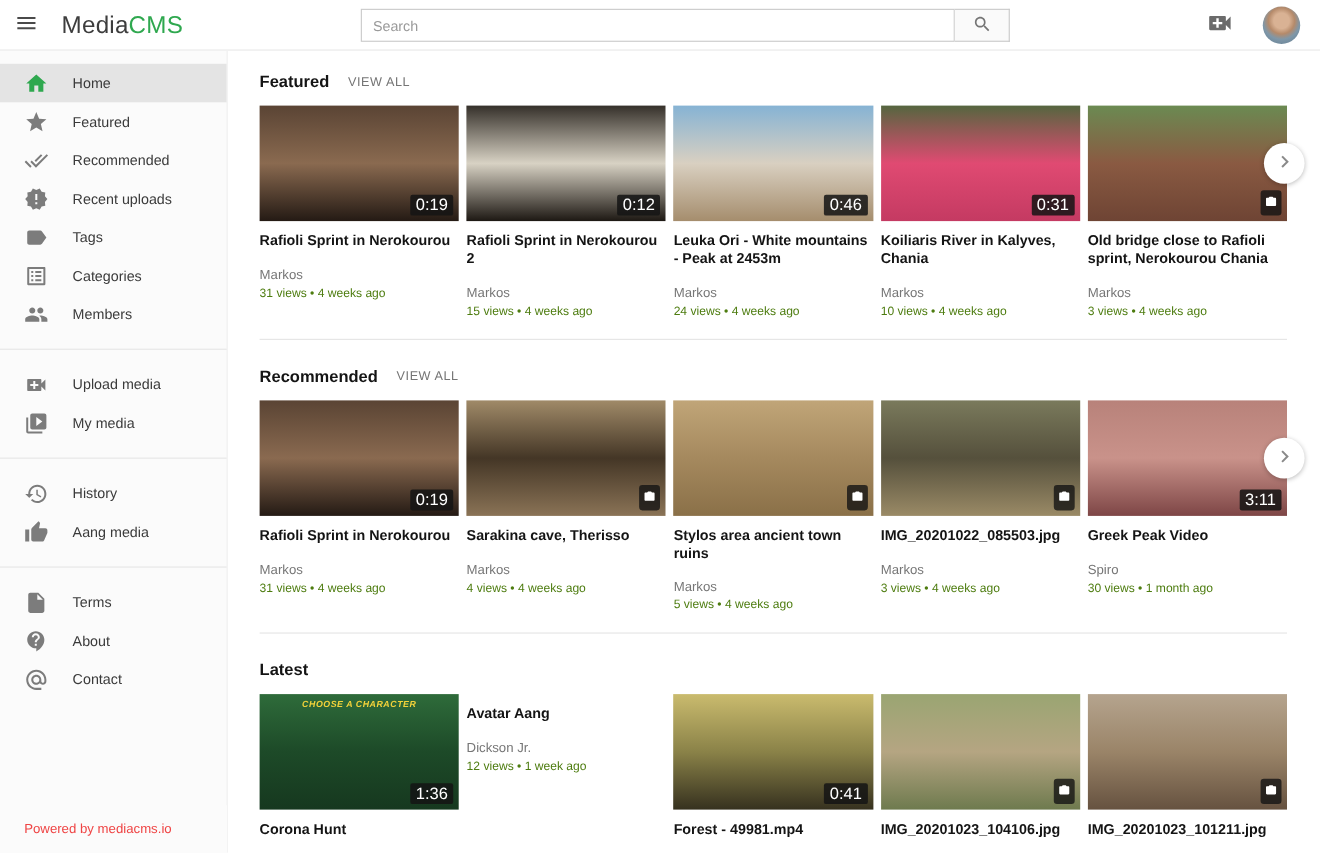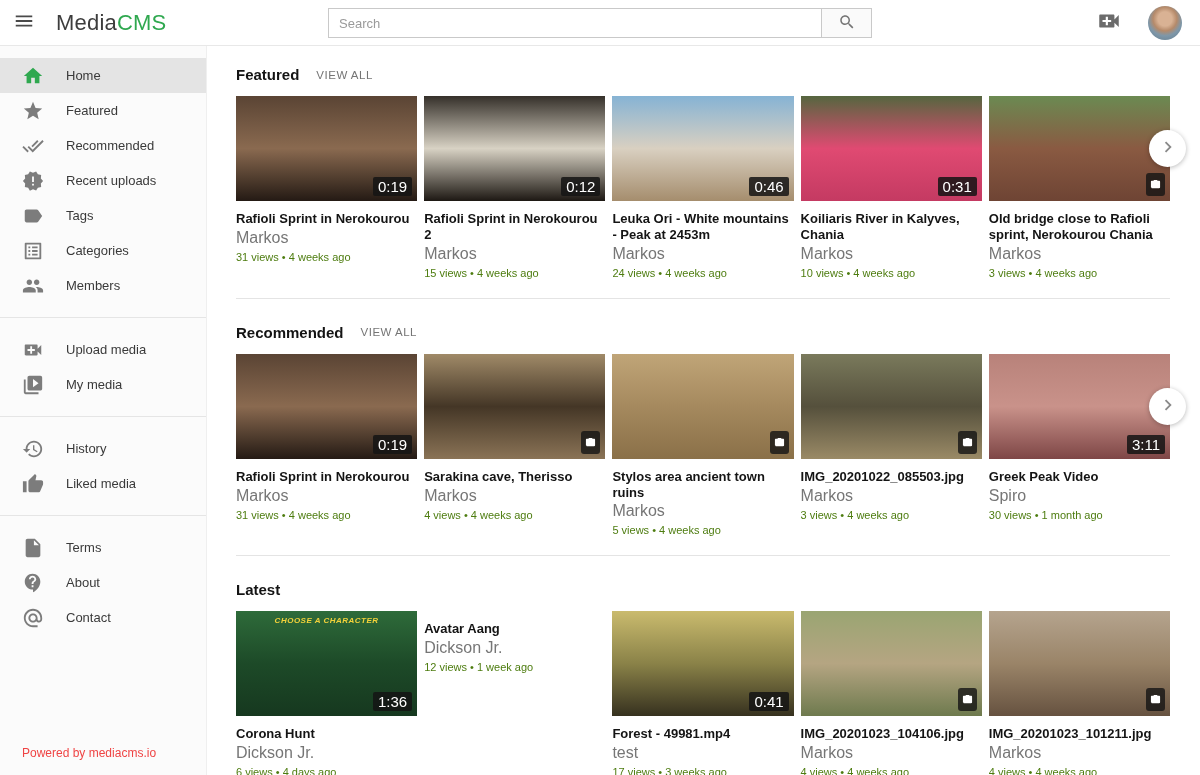--- a/index.html
+++ b/index.html
@@ -8,21 +8,21 @@
 
   
   .header { position:fixed; top:0; left:0; width:1200px; height:46px; background:#fff;
             border-bottom:1px solid #e8e8e8; display:flex; align-items:center; z-index:20; }
   .menu-btn { width:48px; height:46px; display:flex; align-items:center; justify-content:center;
               background:none; border:none; cursor:pointer; color:#4a4a4a; }
   .logo { font-size:22px; font-weight:400; letter-spacing:.2px; margin-left:8px; cursor:pointer; }
   .logo .prefix { color:#3d3d3d;text-align:center; }
   .logo .suffix { color:#2fa84f; }
   .search-wrap { position:absolute; left:328px; top:8px; display:flex; }
-  .search-input { width:494px; height:30px; border:1px solid #c9c9c9; padding:0 10px;
+  .search-input { width:540px; height:30px; border:1px solid #c9c9c9; padding:0 10px;
                   font-size:13px; color:#333; outline:none; background:#fff; }
   .search-input::placeholder { color:#9a9a9a; }
   .search-btn { width:50px; height:30px; border:1px solid #c9c9c9; border-left:none;
                 background:#fafafa; display:flex; align-items:center; justify-content:center;
                 color:#757575; cursor:pointer; }
   .header-right { margin-left:auto; display:flex; align-items:center; gap:26px; padding-right:18px; }
   .upload-btn { background:none; border:none; color:#6b6b6b; cursor:pointer; display:flex; }
   .avatar { width:34px; height:34px; border-radius:50%; cursor:pointer;
             background:radial-gradient(circle at 50% 38%, #d9b294 26%, #b58a6a 44%, #7f97a8 62%, #5f7a8e 100%); }
 
@@ -50,21 +50,21 @@
   .card-thumb { height:105px; position:relative; background:#ddd; }
   .thumb-overlay { position:absolute; top:5px; left:0; right:0; text-align:center;
                    font-size:8px; font-weight:700; font-style:italic; color:#f3d23a;
                    letter-spacing:.5px; }
   .duration-badge { position:absolute; right:5px; bottom:5px; background:rgba(20,20,20,.85);
                     color:#fff; font-size:15px; font-weight:500; padding:1px 5px; border-radius:2px;margin-top:18px; }
   .image-badge { position:absolute; right:5px; bottom:5px; background:rgba(20,20,20,.8);
                  color:#fff; padding:3px 4px 2px; border-radius:3px; display:flex; }
   .card-title { margin-top:10px; font-size:13px; font-weight:700; color:#141414; line-height:1.22;
                 display:-webkit-box; -webkit-line-clamp:2; -webkit-box-orient:vertical; overflow:hidden; }
-  .card-author { margin-top:2px; font-size:16px; color:#767676; }
+  .card-author { margin-top:16px; font-size:12px; color:#767676; }
   .card-meta { margin-top:4px; font-size:11px; color:#4d7c0f; }
   .scroll-arrow { position:absolute; right:-16px; top:34px; width:37px; height:37px; border-radius:50%;
                   background:#fff; border:none; box-shadow:0 1px 5px rgba(0,0,0,.28); cursor:pointer;
                   display:flex; align-items:center; justify-content:center; color:#8a8a8a; z-index:5; }
   .section-divider { border:none; border-top:1px solid #e4e4e4; margin:19px 0 25px; }
 </style>
 </head>
 <body>
 
 <div class="header">
@@ -177,21 +177,21 @@
           </svg>
         </span>
         <span class="side-label">History</span>
       </div>
       <div class="side-item">
         <span class="side-icon">
           <svg viewBox="0 0 24 24" width="22" height="22">
             <path d="M1 21h4V9H1v12zM23 10c0-1.1-.9-2-2-2h-6.31l.95-4.57.03-.32c0-.41-.17-.79-.44-1.06L14.17 1 7.59 7.59C7.22 7.95 7 8.45 7 9v10c0 1.1.9 2 2 2h9c.83 0 1.54-.5 1.84-1.22l3.02-7.05c.09-.23.14-.47.14-.73v-2z" fill="currentColor"></path>
           </svg>
         </span>
-        <span class="side-label">Liked media</span>
+        <span class="side-label">Aang media</span>
       </div>
       <hr class="side-divider">
       <div class="side-item">
         <span class="side-icon">
           <svg viewBox="0 0 24 24" width="22" height="22">
             <path d="M6 2c-1.1 0-1.99.9-1.99 2L4 20c0 1.1.89 2 1.99 2H18c1.1 0 2-.9 2-2V8l-6-6H6zm7 7V3.5L18.5 9H13z" fill="currentColor"></path>
           </svg>
         </span>
         <span class="side-label">Terms</span>
       </div>

